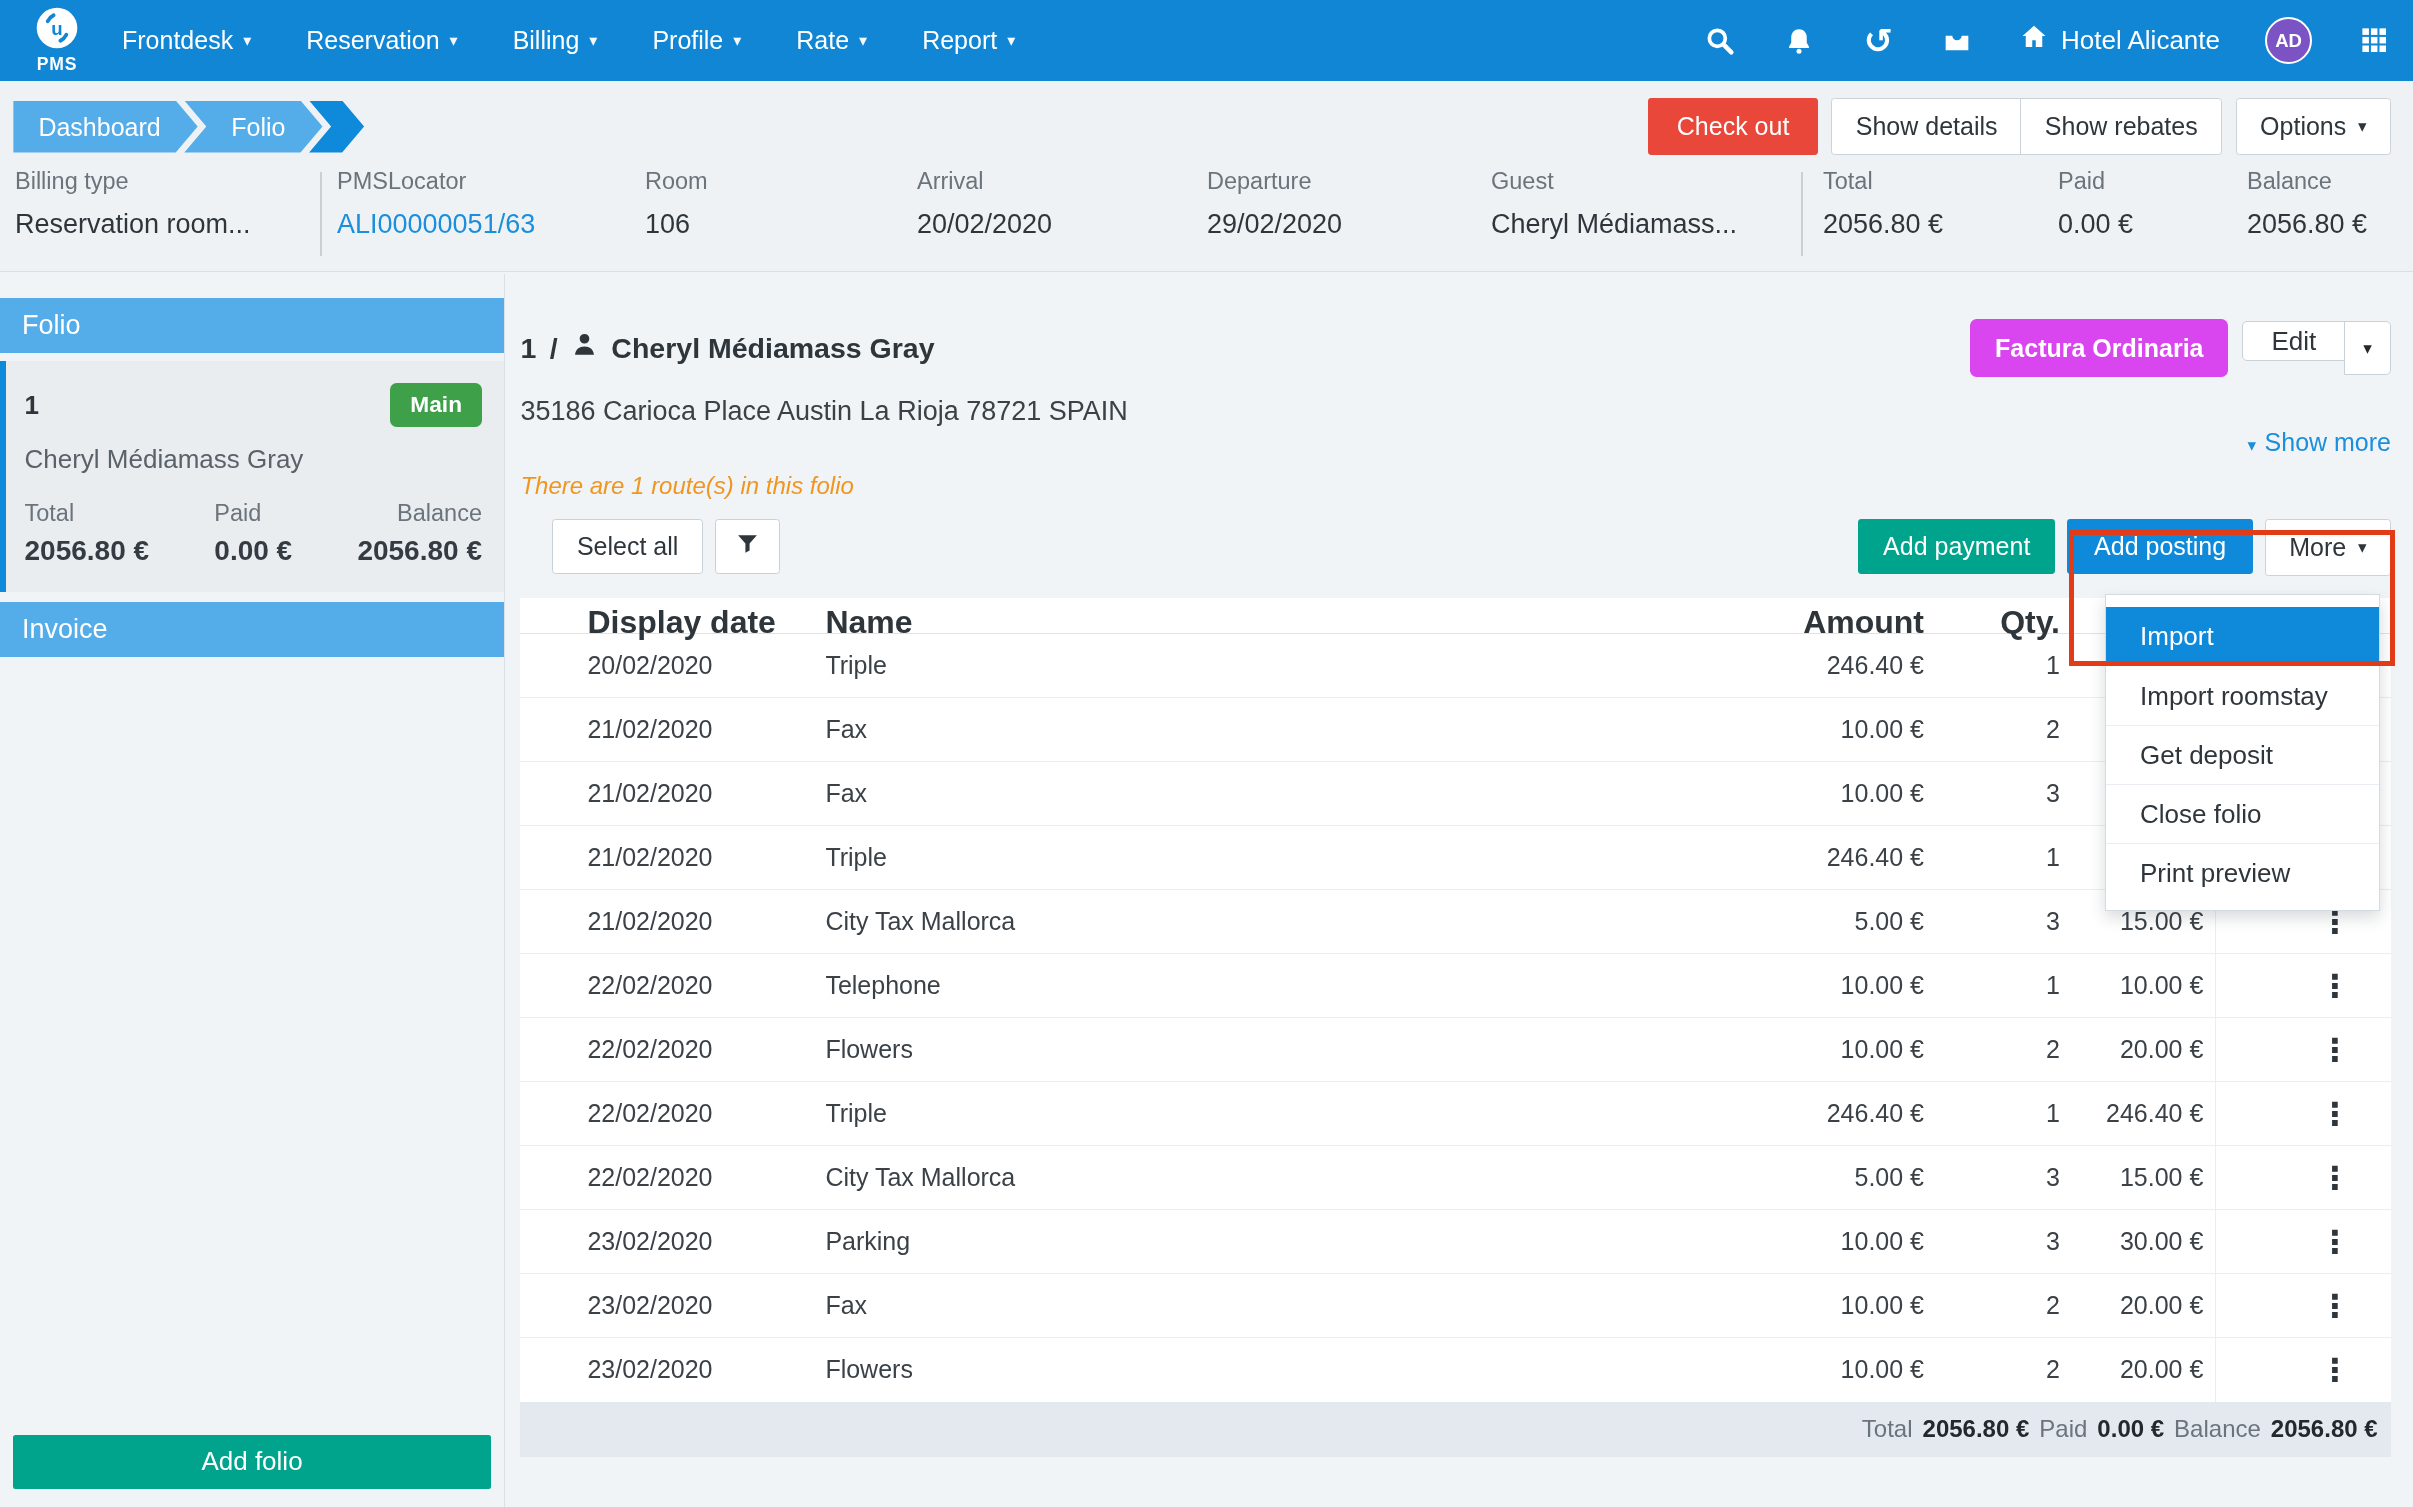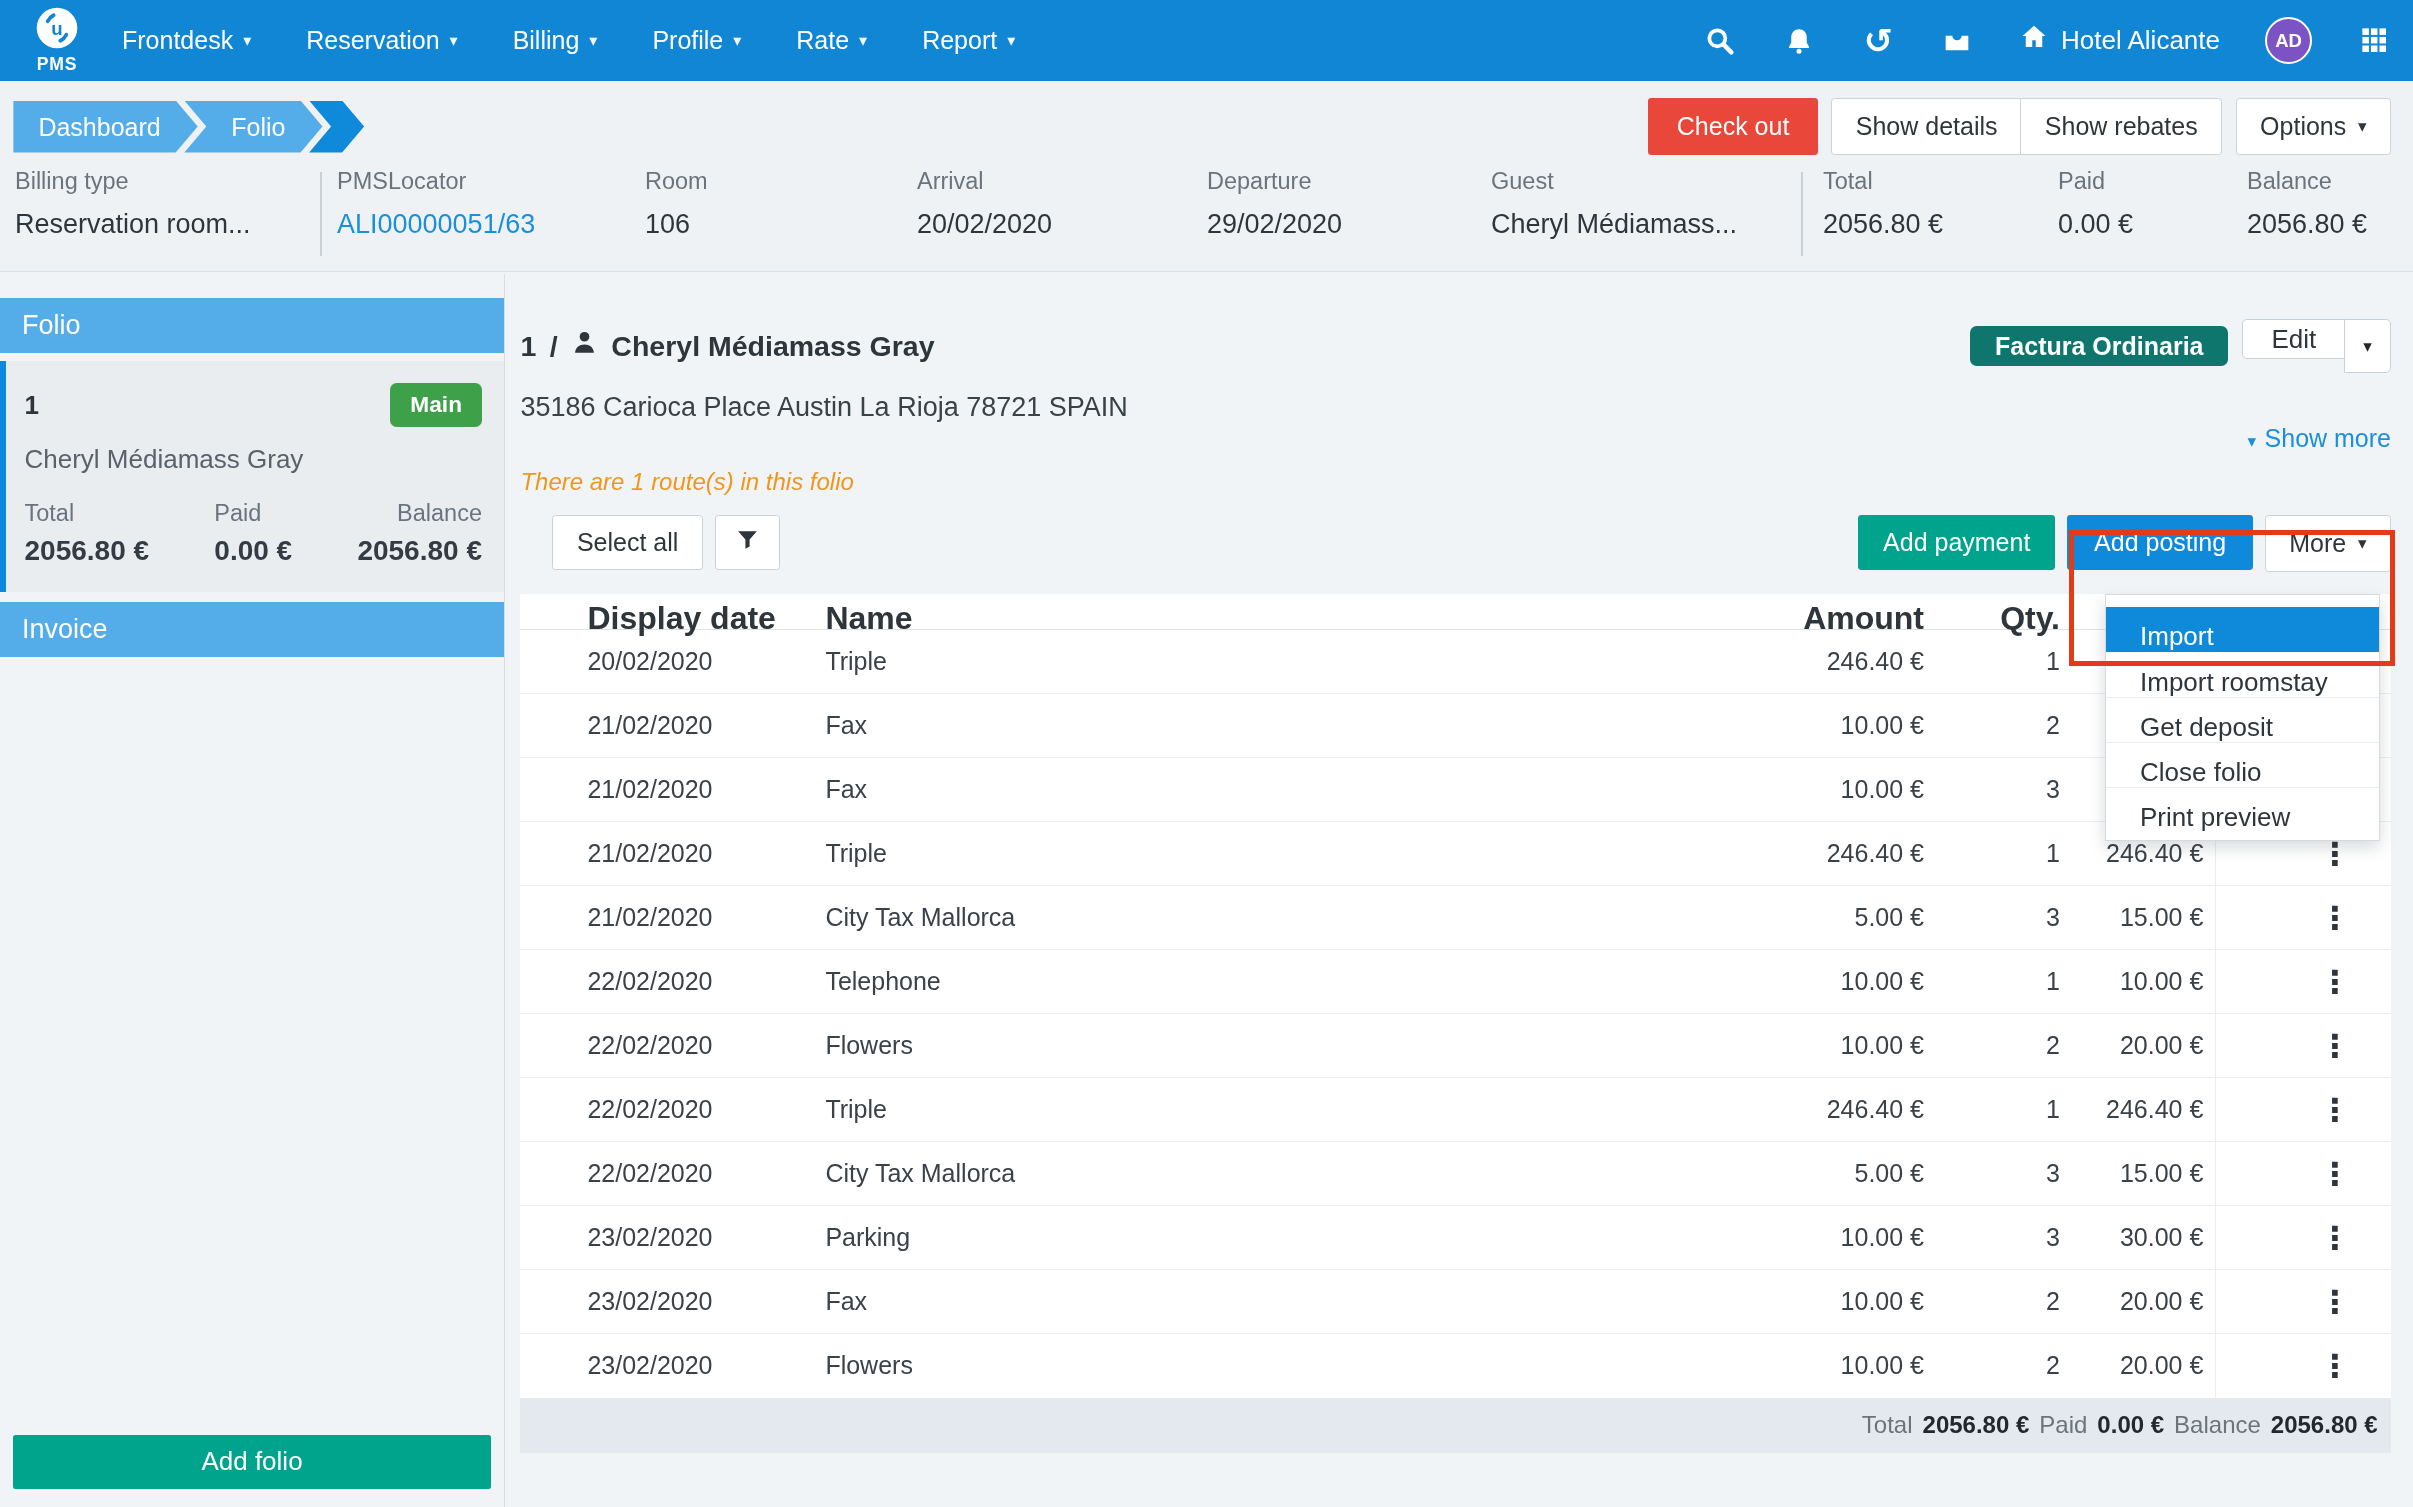--- a/index.html
+++ b/index.html
@@ -67,22 +67,22 @@
   .stat:last-child { text-align:right; }
   .s-label { font-size:23.5px; color:#6B747C; }
   .s-value { margin-top:8.4px; font-size:28px; font-weight:bold; color:#343B42; }
   .add-folio { position:absolute; left:13.4px; right:13.4px; bottom:18.5px; height:54px; background:#00A38C;
     color:#fff; font-size:26px; border:none; border-radius:2.5px; cursor:pointer; font-family:inherit; }
   
   .main { position:absolute; top:274px; left:507px; right:0; bottom:0; padding:0 22px 0 13.4px; }
   .guest-row { display:flex; justify-content:space-between; align-items:center; margin-top:45px; }
   .guest-title { font-size:28.5px; font-weight:bold; color:#2E353B; display:flex; align-items:center; gap:13.4px; }
   .title-actions { display:flex; align-items:center; gap:13.4px; }
-  .btn-factura { background:#0f766e; color:#fff; font-weight:bold; font-size:25px; padding:0 25px;
-    height:40px; border-radius:6.7px; }
+  .btn-factura { background:#d946ef; color:#fff; font-weight:bold; font-size:25px; padding:0 25px;
+    height:58px; border-radius:6.7px; }
   .split { display:flex; }
   .edit-main { height:40px; padding:0 28.5px; background:#fff; border:1.7px solid #C9D1D8; font-size:26px;
     color:#2E353B; border-radius:5px 0 0 5px; }
   .edit-caret { height:54px; width:47px; background:#fff; border:1.7px solid #C9D1D8; margin-left:-1.7px;
     border-radius:0 5px 5px 0; font-size:17px; color:#22282E; }
   .address { margin-top:18.5px; font-size:27px; color:#3A4147; }
   .show-more { margin-top:1.7px; text-align:right; color:#1B8FDC; font-size:25px; cursor:pointer; }
   .show-more .w-caret { font-size:17px; margin:0 8.4px 0 0; }
   .route { margin-top:15px; color:#F0961F; font-style:italic; font-size:24px; }
   .toolbar { margin-top:18.5px; display:flex; justify-content:space-between; }
@@ -105,21 +105,21 @@
   .c-kebab { height:64px; display:flex; align-items:center; justify-content:flex-end; padding-right:40px;
     border-left:1.7px solid #EAEEF2; }
   .t-head .c-kebab { border-left:none; height:49px; }
   .kebab { font-size:32px; font-weight:bold; color:#2E353B; cursor:pointer; line-height:1; }
   .t-footer { height:55px; background:#E3E9EE; display:flex; justify-content:flex-end; align-items:center;
     gap:10px; padding-right:13.4px; font-size:24px; color:#6B747C; }
   .t-footer b { color:#22282E; }
   
   .dropdown { position:absolute; left:2105px; top:594px; width:275px; background:#fff;
     border:1.7px solid #D3DAE0; box-shadow:0 6.7px 15px rgba(40,50,60,.18); padding:11.7px 0 8.4px; z-index:40; }
-  .dd-item { height:45px; line-height:59px; padding-left:34px; font-size:26px; color:#2E353B; cursor:pointer; }
+  .dd-item { height:59px; line-height:59px; padding-left:34px; font-size:26px; color:#2E353B; cursor:pointer; }
   .dd-item + .dd-item { border-top:1.7px solid #EAEEF2; }
   .dd-item.active { background:#0F8ADB; color:#fff; }
   .dd-item.active + .dd-item { border-top-color:transparent; }
   .annotation { position:absolute; left:2069px; top:530px; width:326px; height:136px;
     border:5.9px solid #E23B17; z-index:50; pointer-events:none; }
 </style>
 </head>
 <body>
 
 <div class="navbar">

